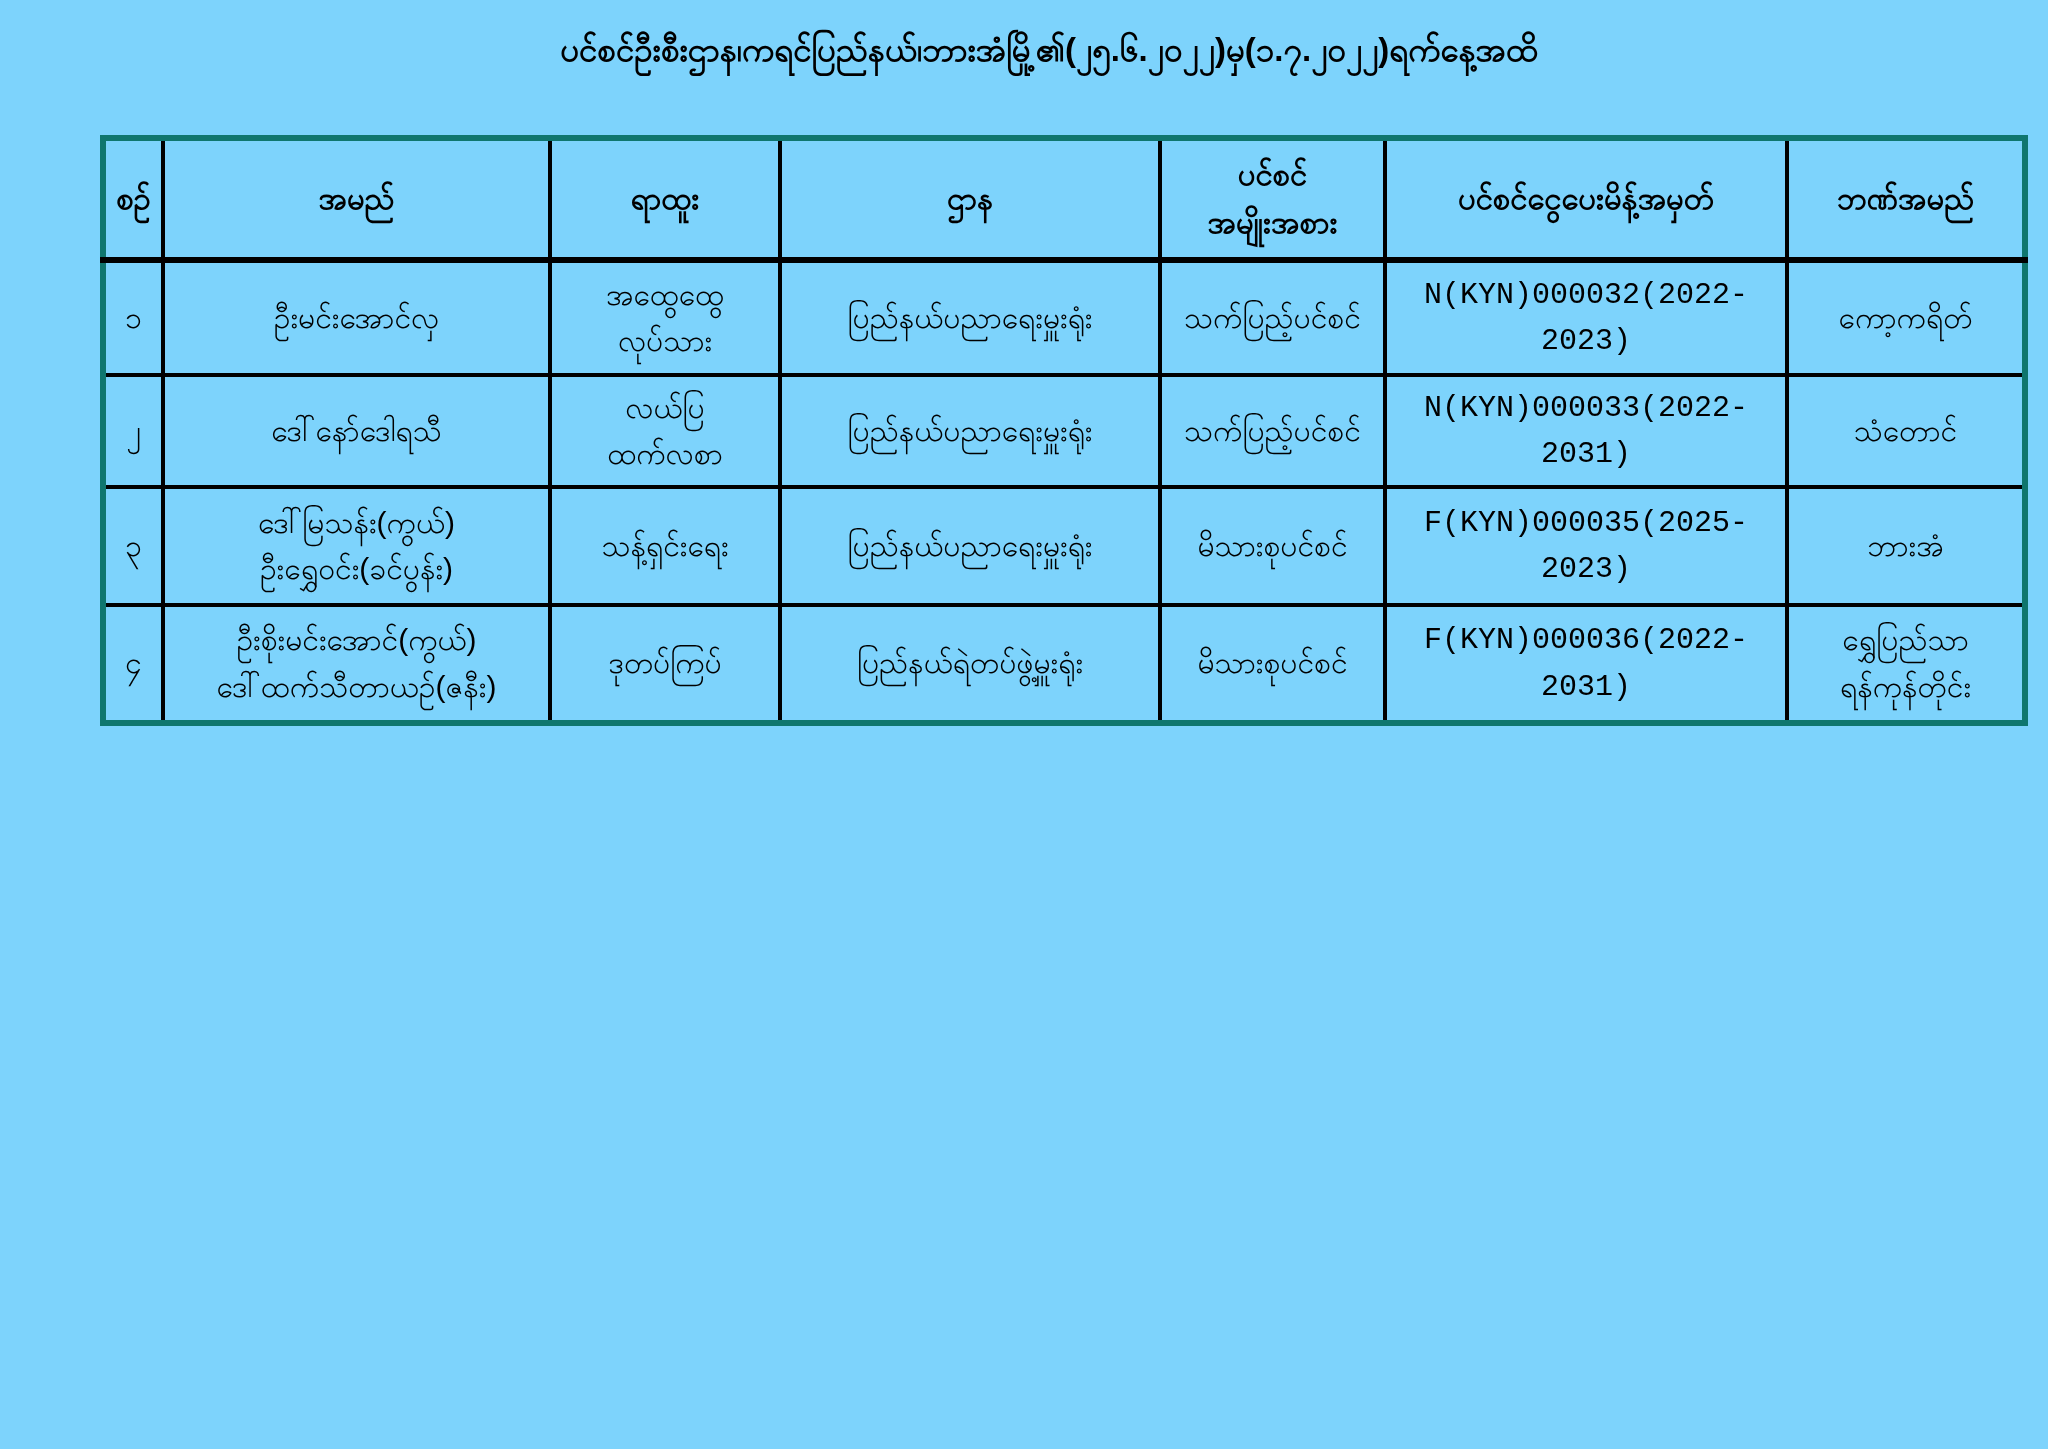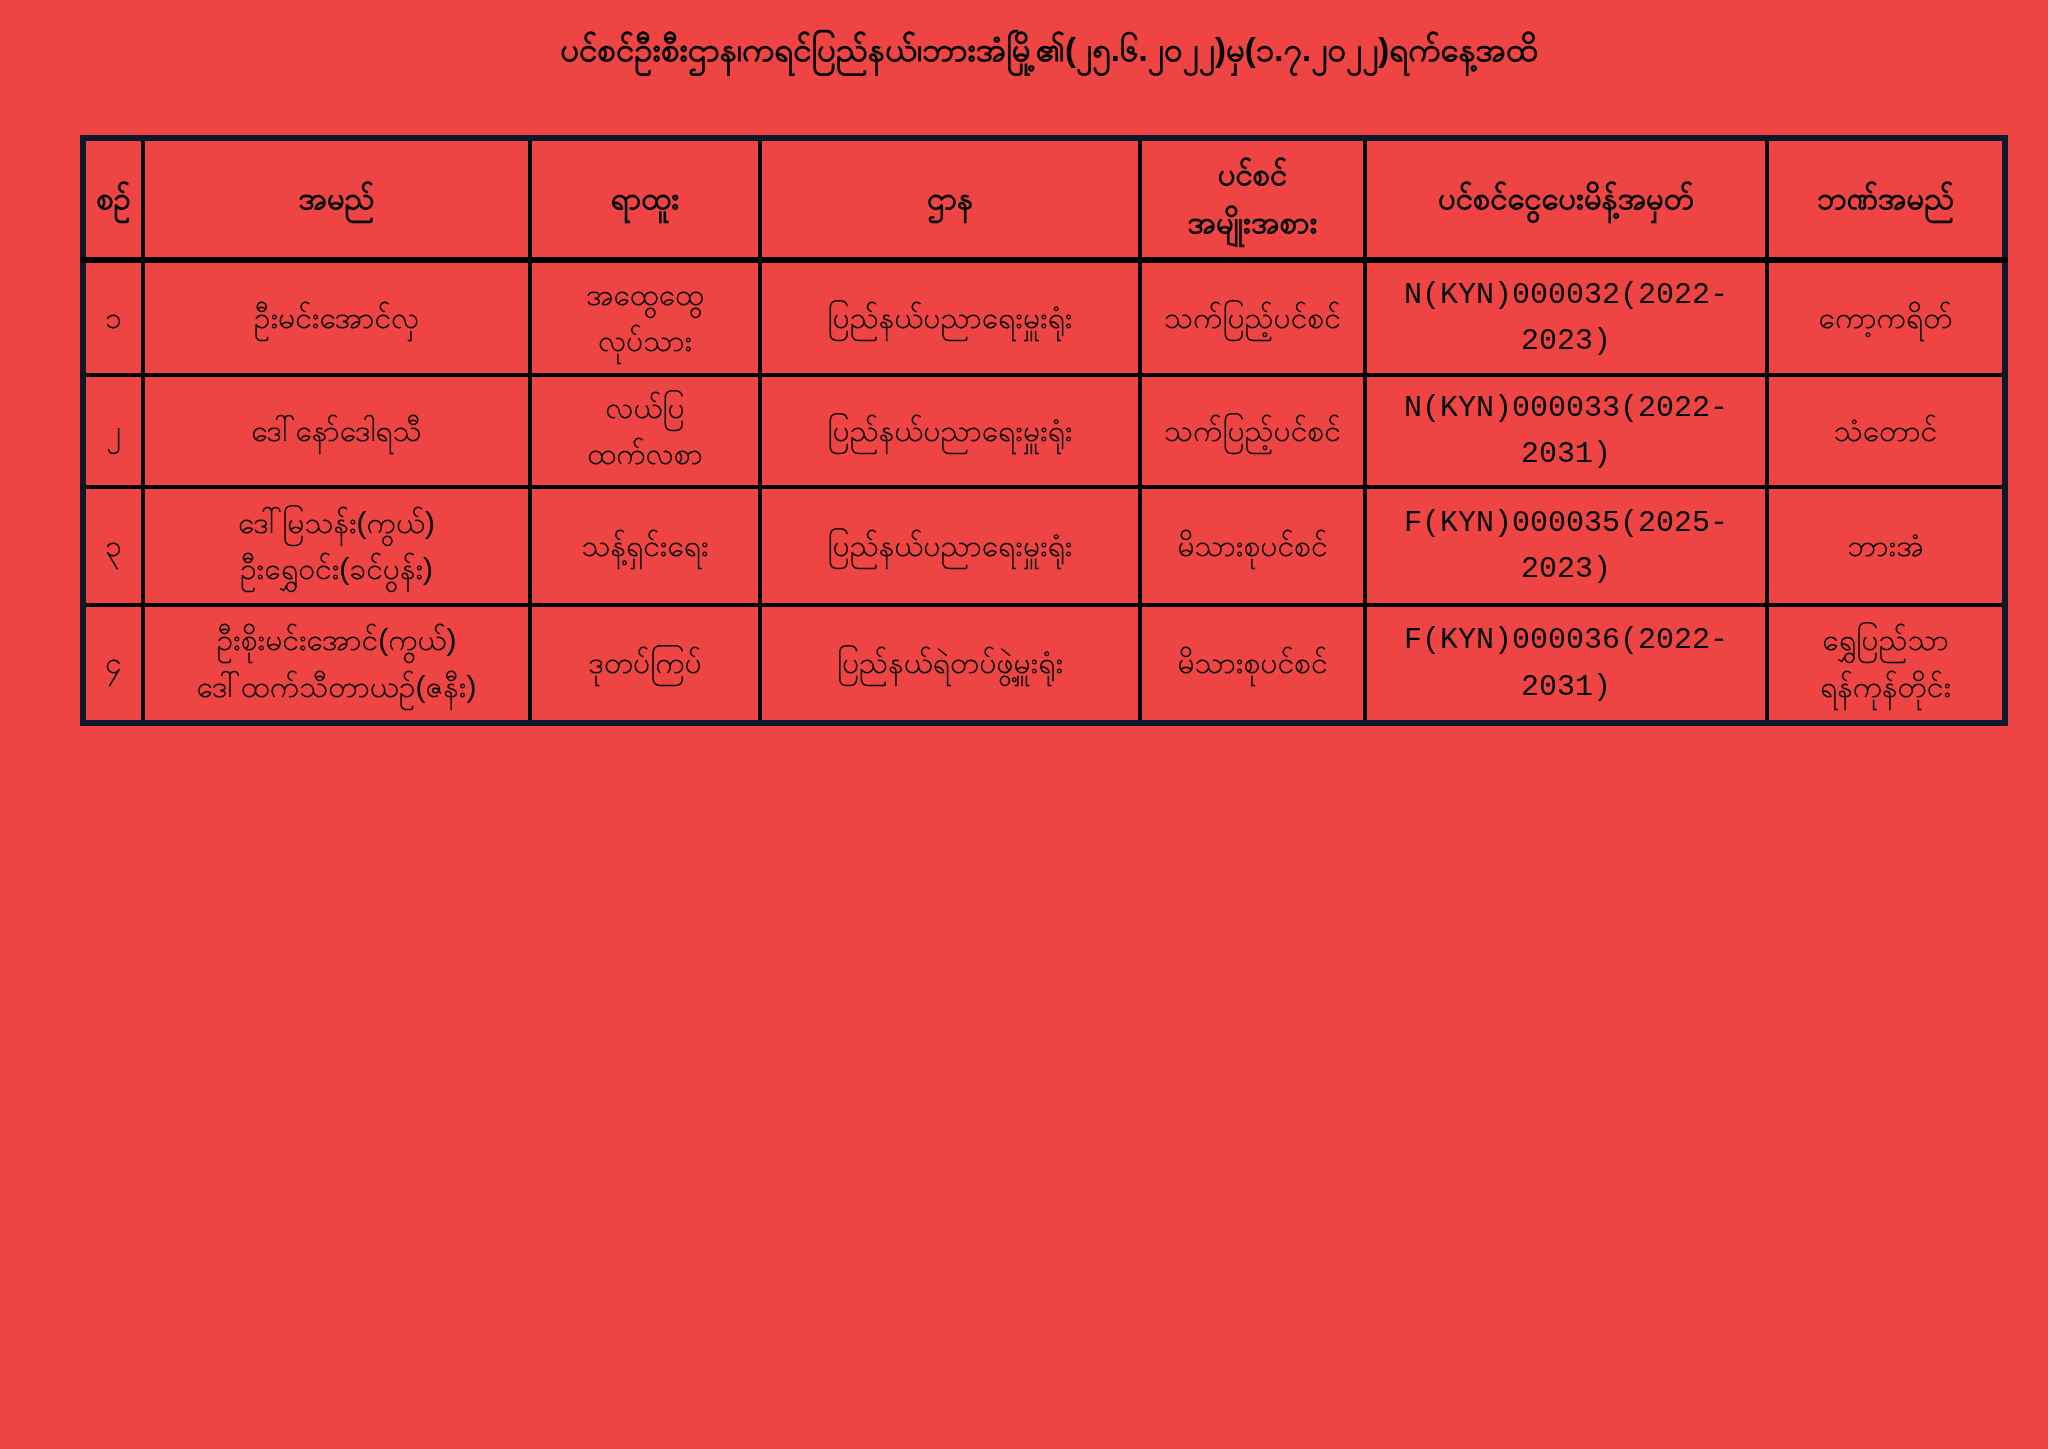--- a/index.html
+++ b/index.html
@@ -4,44 +4,44 @@
 <style>
   html, body {
     margin: 0;
     padding: 0;
     background: #ffffff;
   }
   .page {
     position: relative;
     width: 2048px;
     height: 1449px;
-    background: #ef4444;
+    background: #7dd3fc;
     color: #000000;
     font-family: "Liberation Sans", "DejaVu Sans", sans-serif;
   }
   .title-block {
     position: absolute;
     left: 88px;
     top: 24px;
     width: 1922px;
     text-align: center;
     font-weight: bold;
     font-size: 33px;
     line-height: 1.6;
     color: #000000;
   }
   .title-line { white-space: nowrap; }
   table.pension {
     position: absolute;
-    left: 80px;
+    left: 100px;
     top: 135px;
     width: 1922px;
     border-collapse: collapse;
     table-layout: fixed;
-    border: 6px solid #0f172a;
+    border: 6px solid #0f766e;
   }
   table.pension th,
   table.pension td {
     border: 4px solid #000000;
     text-align: center;
     vertical-align: middle;
     white-space: pre-line;
     padding: 4px 10px;
     font-size: 30px;
     line-height: 1.55;

